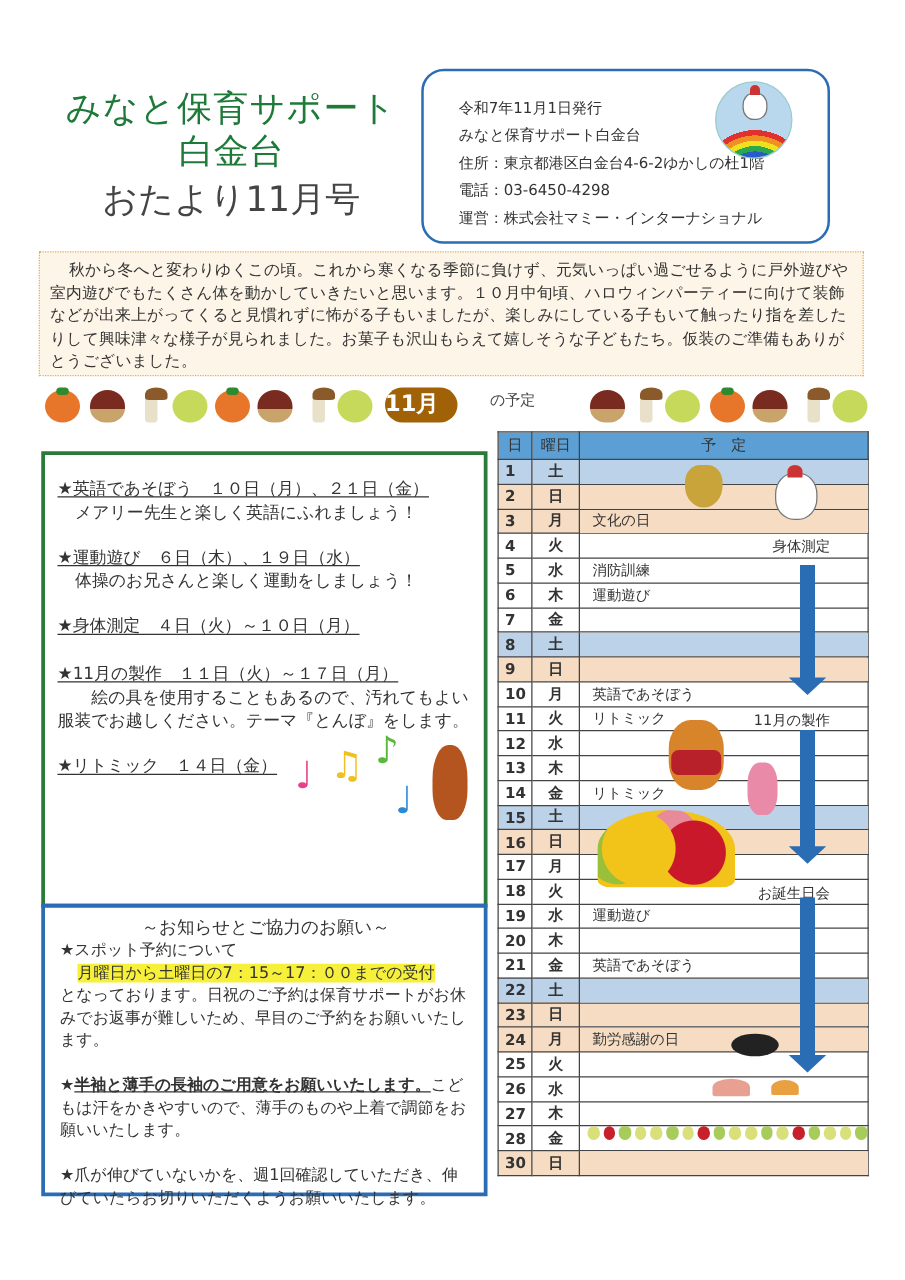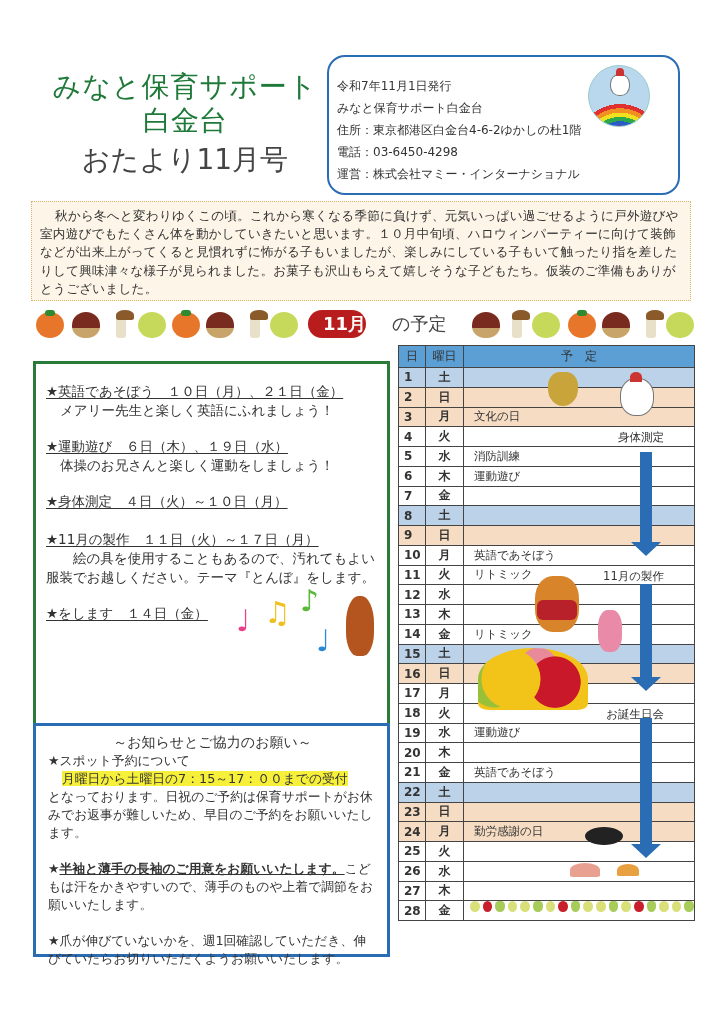--- a/index.html
+++ b/index.html
@@ -4,45 +4,45 @@
 <style>
   * { box-sizing: border-box; margin: 0; padding: 0; }
   html, body { width: 724px; height: 1024px; background: #ffffff; overflow: hidden; }
   body { position: relative; font-family: "DejaVu Sans", "Liberation Sans", sans-serif; color: #333; }
 
   .title-block { position: absolute; left: 30px; top: 70px; width: 310px; text-align: center; }
   .title-line1 { font-size: 28px; color: #1f7a3a; line-height: 34px; letter-spacing: 1px; }
   .title-line2 { font-size: 28px; color: #1f7a3a; line-height: 34px; }
   .title-line3 { font-size: 28px; color: #444; line-height: 40px; margin-top: 2px; }
 
-  .info-box { position: absolute; left: 327px; top: 55px; width: 353px; height: 140px;
-    border: 2px solid #2a6db5; border-radius: 18px; padding: 18px 0 0 8px; }
+  .info-box { position: absolute; left: 337px; top: 55px; width: 327px; height: 140px;
+    border: 2px solid #2a6db5; border-radius: 18px; padding: 18px 0 0 28px; }
   .info-line { font-size: 12px; line-height: 22px; color: #333; white-space: nowrap; }
   .logo { position: absolute; right: 28px; top: 8px; width: 62px; height: 62px; border-radius: 50%;
     background: #b9d8ee; overflow: hidden; border: 1px solid #9cc; }
   .logo .rainbow { position: absolute; left: -4px; bottom: -22px; width: 70px; height: 50px; border-radius: 50% 50% 0 0;
     background: radial-gradient(circle at 50% 100%, #b9d8ee 0 30%, #6b3fa0 30% 37%, #2a5cc8 37% 44%, #2aa84a 44% 51%, #f0e020 51% 58%, #f09020 58% 65%, #e03030 65% 72%, transparent 72%); }
   .logo .bear { position: absolute; left: 21px; top: 8px; width: 20px; height: 22px; background: #fff; border-radius: 45%; }
   .logo .hat { position: absolute; left: 27px; top: 2px; width: 8px; height: 8px; background: #c33; border-radius: 50% 50% 0 0; }
 
   .intro { position: absolute; left: 31px; top: 201px; width: 660px; height: 100px;
     background: #fdf5e8; border: 1.5px dotted #d9b36b; padding: 5px 8px; }
   .intro p { font-size: 12.6px; line-height: 18.2px; color: #333; text-indent: 1.2em; letter-spacing: 0.2px; }
 
   .deco-row { position: absolute; left: 32px; top: 306px; width: 660px; height: 36px; }
   .fruit { position: absolute; top: 6px; width: 28px; height: 26px; border-radius: 50%; }
   .persimmon { background: #e8762a; }
   .persimmon::after { content: ""; position: absolute; left: 9px; top: -2px; width: 10px; height: 6px; background: #2f8a2f; border-radius: 3px; }
   .chestnut { background: linear-gradient(#7a2b20 0 60%, #c9a46a 60%); border-radius: 50% 50% 45% 45%; }
   .mushroom { width: 10px; height: 22px; top: 10px; background: #e8e0c8; border-radius: 3px; }
   .mushroom::before { content: ""; position: absolute; left: 0; top: -6px; width: 18px; height: 10px; background: #8a5a2a; border-radius: 50% 50% 20% 20%; }
   .pear { background: #c7d95a; }
-  .month-badge { position: absolute; left: 276px; top: 4px; width: 58px; height: 28px; background: #b91c1c; border-radius: 14px;
-    color: #fff; font-size: 18px; font-weight: bold; text-align: right; line-height: 28px; }
-  .month-suffix { position: absolute; left: 360px; top: 6px; font-size: 18px; color: #444; }
+  .month-badge { position: absolute; left: 276px; top: 4px; width: 58px; height: 28px; background: #a16207; border-radius: 14px;
+    color: #fff; font-size: 18px; font-weight: bold; text-align: left; line-height: 28px; }
+  .month-suffix { position: absolute; left: 360px; top: 6px; font-size: 12px; color: #444; }
 
   .events-box { position: absolute; left: 33px; top: 345px; width: 357px; height: 365px; border: 3px solid #2a7a3a; padding: 18px 0 0 10px; margin-top: 16px; }
   .ev { margin-bottom: 17px; }
   .ev-head { font-size: 13.5px; line-height: 19px; color: #333; text-decoration: underline; text-underline-offset: 2px; white-space: nowrap; }
   .ev-body { font-size: 13.5px; line-height: 19px; color: #333; padding-left: 14px; white-space: nowrap; }
   .ev-body.wrap { white-space: normal; padding-left: 0; text-indent: 2em; width: 330px; }
   .music { position: absolute; left: 200px; top: 222px; width: 150px; height: 85px; }
   .note { position: absolute; font-size: 30px; line-height: 30px; }
   .violin { position: absolute; left: 310px; top: 232px; width: 28px; height: 60px; background: #b4541e; border-radius: 45% 45% 40% 40%; }
 
@@ -138,21 +138,21 @@
     <div class="ev-body">体操のお兄さんと楽しく運動をしましょう！</div>
   </div>
   <div class="ev" style="margin-bottom:19px">
     <div class="ev-head">★身体測定　４日（火）～１０日（月）</div>
   </div>
   <div class="ev">
     <div class="ev-head">★11月の製作　１１日（火）～１７日（月）</div>
     <div class="ev-body wrap">絵の具を使用することもあるので、汚れてもよい服装でお越しください。テーマ『とんぼ』をします。</div>
   </div>
   <div class="ev" style="margin-bottom:19px">
-    <div class="ev-head">★をします　１４日（金）</div>
+    <div class="ev-head">★リトミック　１４日（金）</div>
   </div>
   <div class="music">
     <span class="note" style="left:0;top:20px;color:#e8408a">♩</span>
     <span class="note" style="left:28px;top:12px;color:#f0c020">♫</span>
     <span class="note" style="left:64px;top:0;color:#5ab83a">♪</span>
     <span class="note" style="left:80px;top:40px;color:#2a8ad8">♩</span>
   </div>
   <div class="violin"></div>
 </div>
 
@@ -307,20 +307,25 @@
         <td class="p"><span></span><span class="right-txt"></span></td>
       </tr>
       <tr class="">
         <td class="d">27</td>
         <td class="w">木</td>
         <td class="p"><span></span><span class="right-txt"></span></td>
       </tr>
       <tr class="">
         <td class="d">28</td>
         <td class="w">金</td>
+        <td class="p"><span></span><span class="right-txt"></span></td>
+      </tr>
+      <tr class="sun">
+        <td class="d">30</td>
+        <td class="w">日</td>
         <td class="p"><span></span><span class="right-txt"></span></td>
       </tr>
     </tbody>
 </table>
 
 <div class="pinecone"></div>
 <div class="bear"></div>
 <div class="bear-hat"></div>
 <div class="teddy"></div>
 <div class="teddy-shirt"></div>

